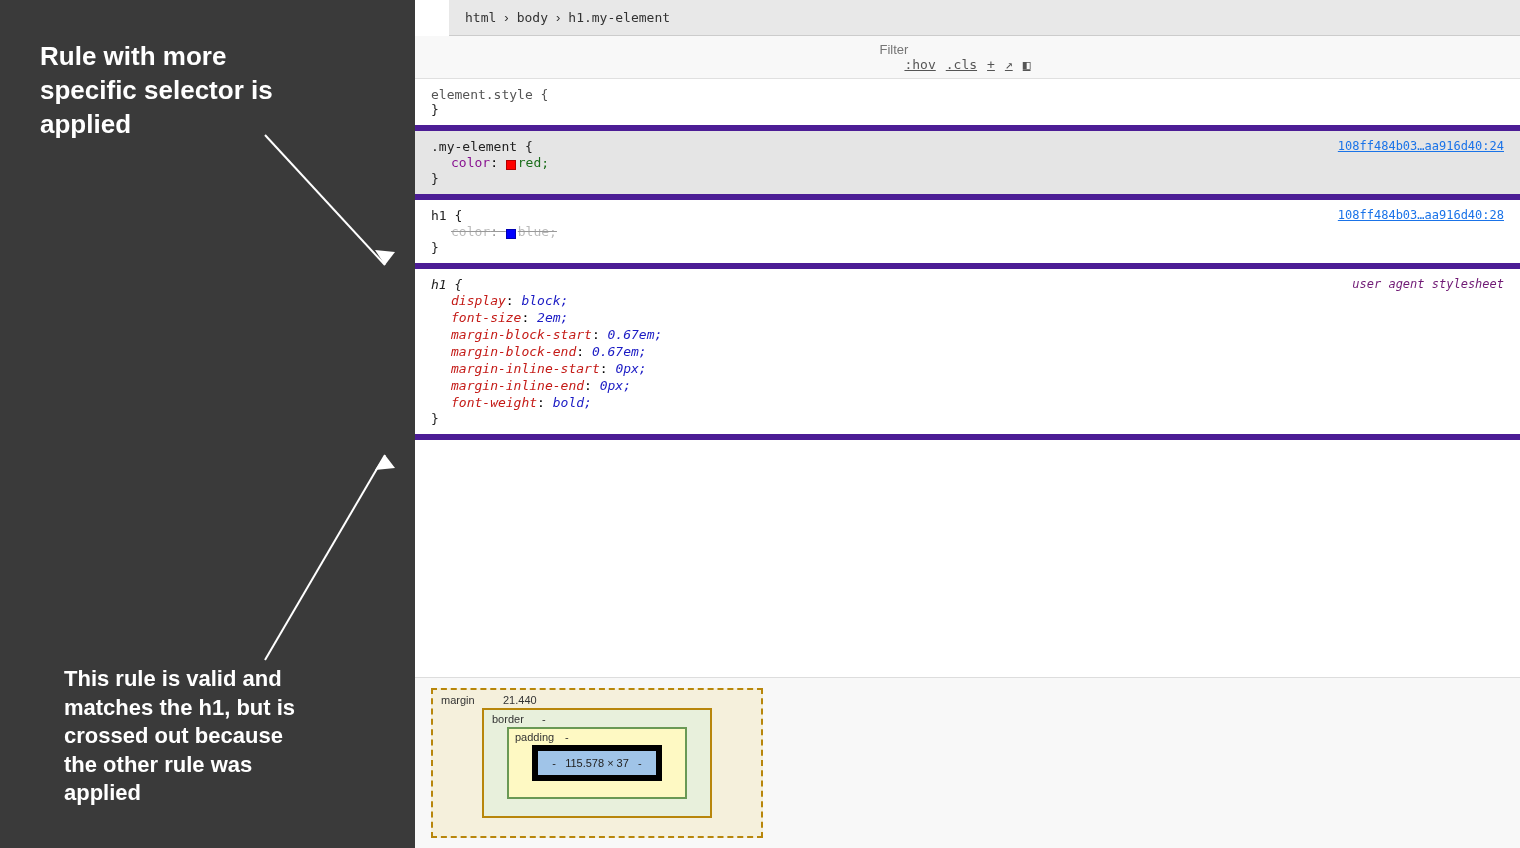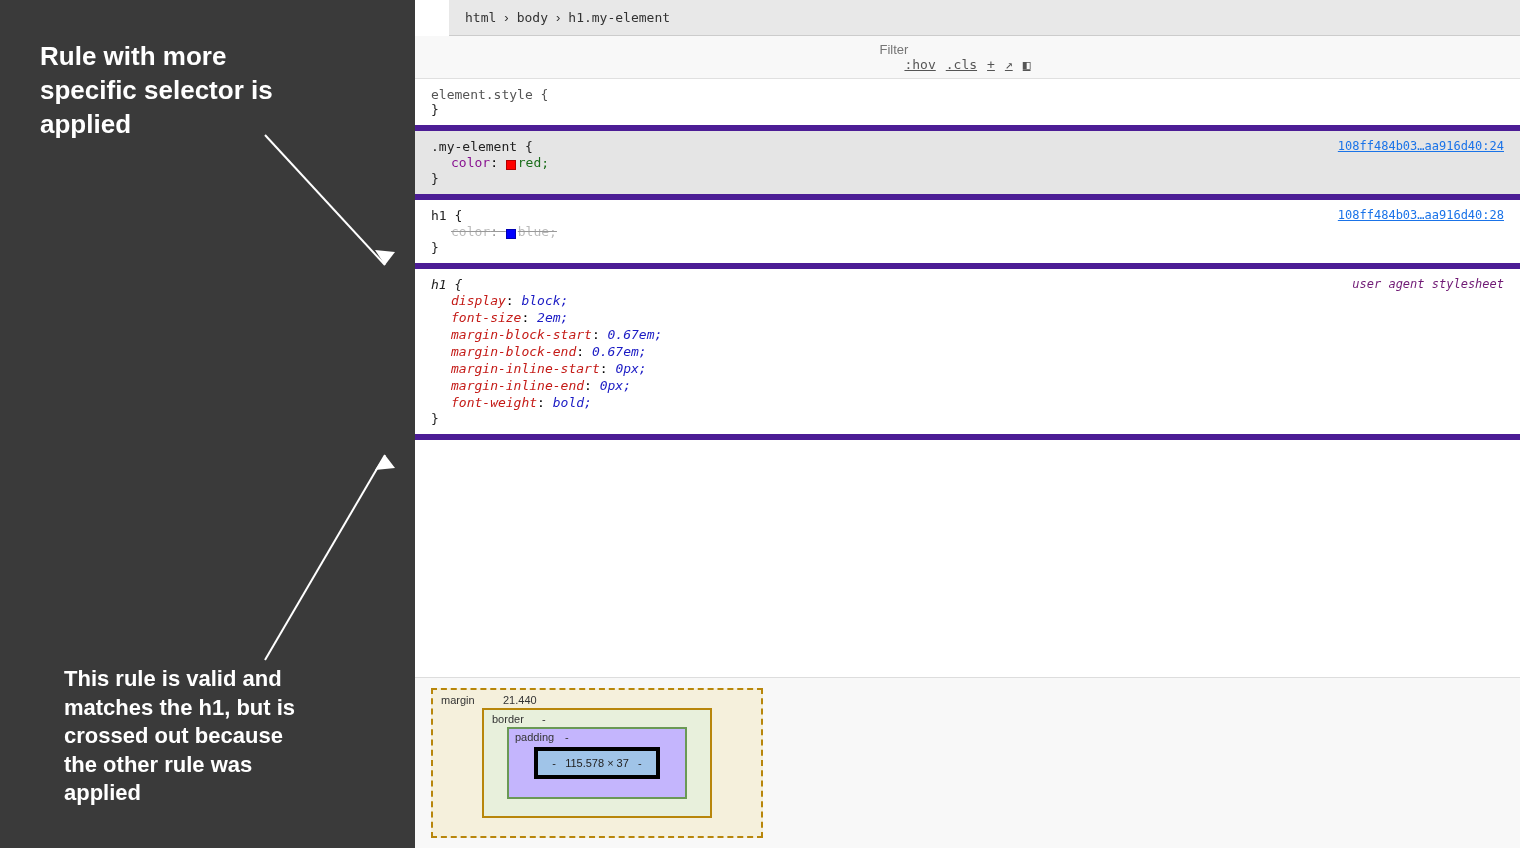--- a/index.html
+++ b/index.html
@@ -320,21 +320,21 @@
       top: 3px;
       left: 58px;
       font-size: 11px;
       color: #333;
     }
 
     .bm-padding-box {
       width: 180px;
       height: 72px;
       border: 2px solid #6a9955;
-      background: #c4b5fd;
+      background: #fef9c3;
       display: flex;
       align-items: center;
       justify-content: center;
       position: relative;
     }
 
     .bm-padding-label {
       position: absolute;
       top: 2px;
       left: 6px;
@@ -349,21 +349,21 @@
       font-size: 11px;
       color: #333;
     }
 
     .bm-content-box {
       background: #a0c4e8;
       padding: 6px 14px;
       font-size: 11px;
       color: #222;
       white-space: nowrap;
-      border: 4px solid #000000;
+      border: 6px solid #000000;
     }
   </style>
 </head>
 <body>
 
 <div class="left-panel">
   <div class="annotation-top">
     <h2>Rule with more specific selector is applied</h2>
   </div>
   <div class="annotation-bottom">

